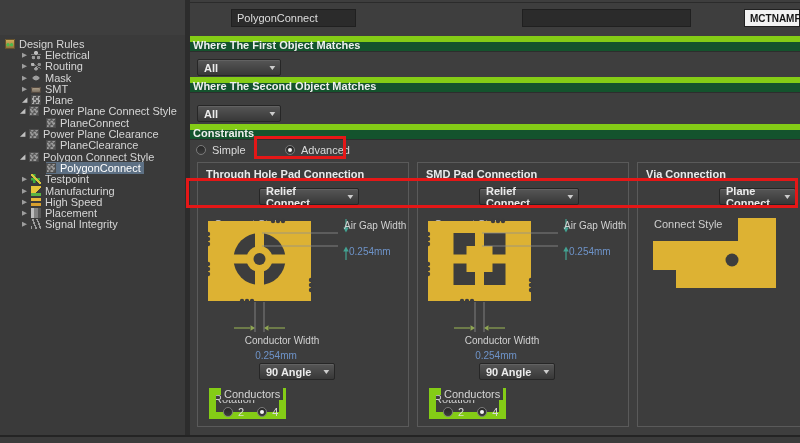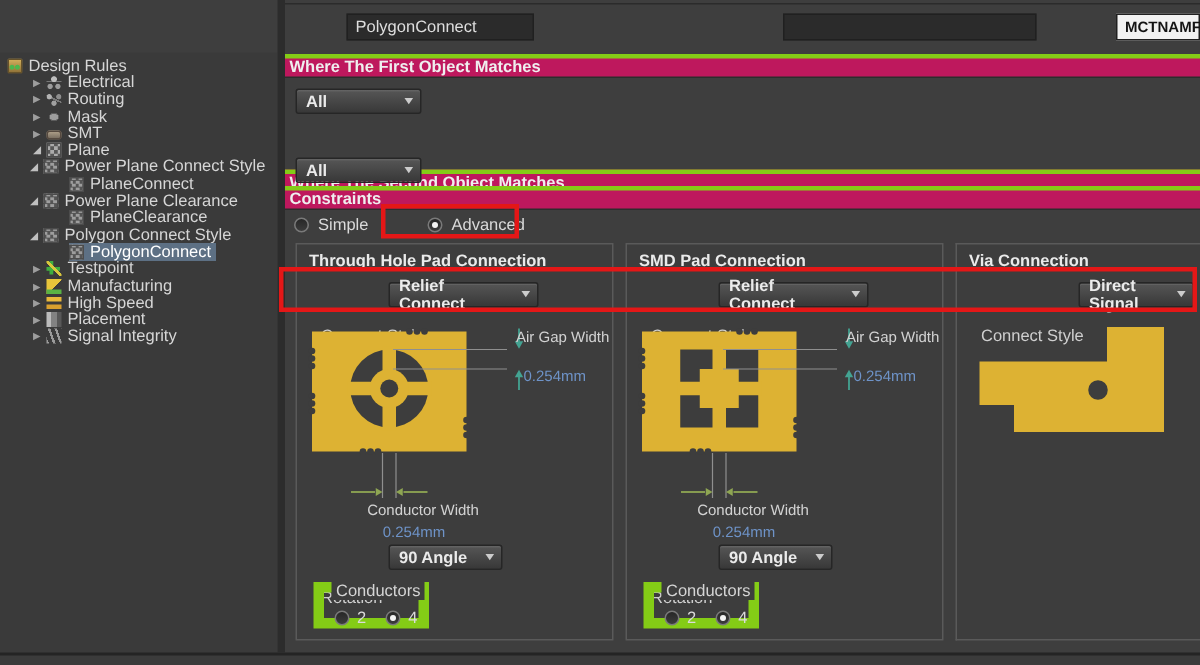--- a/index.html
+++ b/index.html
@@ -53,21 +53,21 @@
   .ic-placement{background:linear-gradient(90deg,#bcbcbc 0 3px,#828282 3px 7px,#585858 7px);}
   .ic-signal{background:repeating-linear-gradient(70deg, #9a9a9a 0 1.5px, rgba(0,0,0,0) 1.5px 4.2px);}
 
   
   #main{position:absolute;left:190px;top:0;width:610px;height:435px;background:var(--main-bg);}
   .topline{position:absolute;left:0;top:2px;width:610px;height:1px;background:#2b2b2b;}
   .flabel{position:absolute;color:#cfcfcf;margin-top:27px;}
   .tin{position:absolute;height:18px;background:#2b2b2b;border:1px solid #202020;color:#dedede;
        display:flex;align-items:center;padding:0 5px;}
   .tin.white{background:#f2f2f2;color:#141414;font-weight:bold;font-size:10px;}
-  .band{position:absolute;left:0;width:610px;height:16px;background:#be185d;border-top:3px solid #84cc16;
+  .band{position:absolute;left:0;width:610px;height:16px;background:#14532d;border-top:6px solid #84cc16;
         border-bottom:1px solid #2d2d2d;display:flex;align-items:flex-end;padding-left:3px;
         font-weight:bold;color:#efefef;}
   .combo{position:absolute;height:17px;background:linear-gradient(#565656,#383838);border:1px solid #262626;
          border-radius:2px;color:#ebebeb;font-weight:bold;display:flex;align-items:center;
          padding:0 18px 0 6px;box-shadow:inset 0 1px 0 rgba(255,255,255,0.08);cursor:default;}
   .combo .arr{position:absolute;right:4px;top:4px;font-size:7px;color:#cccccc;transform:scaleX(1.4);}
   .rad{width:10px;height:10px;border-radius:50%;background:linear-gradient(#272727,#3c3c3c);
        border:1px solid #7a7a7a;display:inline-block;position:relative;flex:none;}
   .rad.sel::after{content:"";position:absolute;left:2px;top:2px;width:4px;height:4px;border-radius:50%;background:#f4f4f4;}
   .radrow{position:absolute;display:flex;align-items:center;gap:6px;color:#dadada;}
@@ -228,21 +228,21 @@
     </div>
 
   <div class="band" style="top:36px;">
       <span>Where The First Object Matches</span>
     </div>
   <div class="combo" style="left:7px;top:59px;width:84px;">
     <span>All</span>
       <span class="arr">▼</span>
   </div>
 
-  <div class="band" style="top:77px;margin-top:36px;">
+  <div class="band" style="top:77px;">
       <span>Where The Second Object Matches</span>
     </div>
   <div class="combo" style="left:7px;top:105px;width:84px;">
     <span>All</span>
       <span class="arr">▼</span>
   </div>
 
   <div class="band" style="top:124px;">
       <span>Constraints</span>
     </div>
@@ -388,21 +388,21 @@
       <span class="rad sel" style="margin-left:8px;"></span>
         <span>4</span>
     </div>
   </div>
 </div>
 
 <div class="panel" style="left:637px;width:163px;border-right:none;">
   <div class="ptitle">Via Connection</div>
   <span class="flabel" style="left:16px;top:28px;">Connect Style</span>
   <div class="combo" style="left:81px;top:25px;width:77px;">
-    <span>Direct Signal</span>
+    <span>Plane Connect</span>
       <span class="arr">▼</span>
   </div>
   <svg class="dsvg" width="161" height="130">
     <polygon class="cu" points="15,25 100,25 100,2 138,2 138,72 38,72 38,54 15,54"></polygon>
     <circle class="bg" cx="94" cy="44" r="6.5"></circle>
   </svg>
 </div>
 
 <div class="redbox" style="left:254px;top:136px;width:92px;height:23px;"></div>
 <div class="redbox" style="left:186px;top:178px;width:612px;height:30px;"></div>

